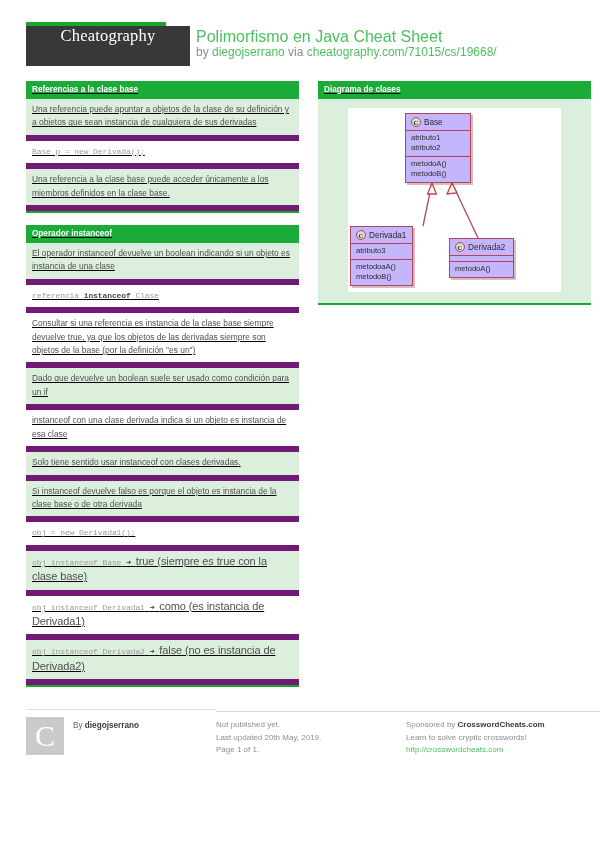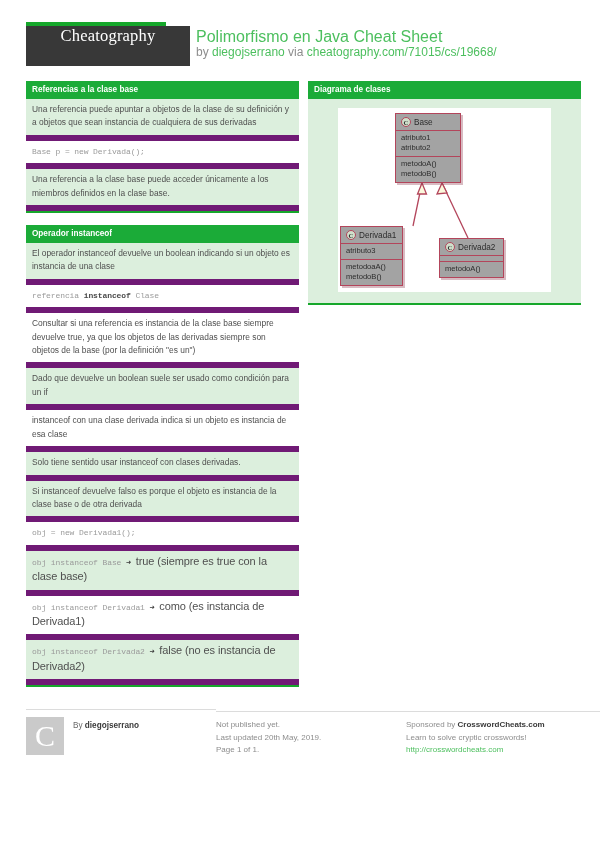--- a/index.html
+++ b/index.html
@@ -27,21 +27,21 @@
   .title-wrap { padding-left: 30px; padding-top: 7px; }
   .sheet-title {
     color: #4cbf5e; font-size: 16px; font-weight: normal;
     line-height: 15px; margin: 0 0 2px 0;
   }
   .byline { font-size: 12px; color: #8d8d8d; line-height: 12px; }
   .byline a { color: #4cbf5e; text-decoration: none; }
   .byline .author { color: #4cbf5e; }
 
   
-  .columns { display: flex; gap: 9px; padding: 15px 26px 0 26px; }
+  .columns { display: flex; gap: 19px; padding: 15px 26px 0 26px; text-decoration: underline; }
   .col { width: 273px; flex: 0 0 273px; }
 
   .block { margin-bottom: 12px; border-bottom: 2px solid #16a72b; }
   .block-head {
     background: #1bab38; color: #ffffff;
     font-size: 8.2px; font-weight: bold;
     padding: 4px 6px 4px 6px; line-height: 10px;
   }
   .row {
     font-size: 8.4px; color: #4f4f4f; line-height: 13.4px;
@@ -58,21 +58,21 @@
   .row.code .res { font-family: "Liberation Sans", sans-serif; color: #4f4f4f; font-size: 11px; }
   .arrow { color: #3a3a3a; font-size: 8.6px; }
 
   
   .diagram-cell { background: #dcefdd; padding: 9px 0 11px 0; }
   .diagram-inner {
     background: #ffffff; width: 213px; margin: 0 auto;
     position: relative; height: 184px;
   }
   .uml {
-    position: absolute; background: #a3a3a3;
+    position: absolute; background: #c4b5fd;
     border: 1.4px solid #b3455b;
     box-shadow: 2px 2px 0 rgba(140,60,80,.35);
   }
   .uml .cname {
     display: flex; align-items: center; gap: 3px;
     padding: 3px 5px; font-size: 8.2px; color: #2c2c2c;
     border-bottom: 1.2px solid #b3455b;
   }
   .uml .cbadge {
     width: 10px; height: 10px; border-radius: 50%;

